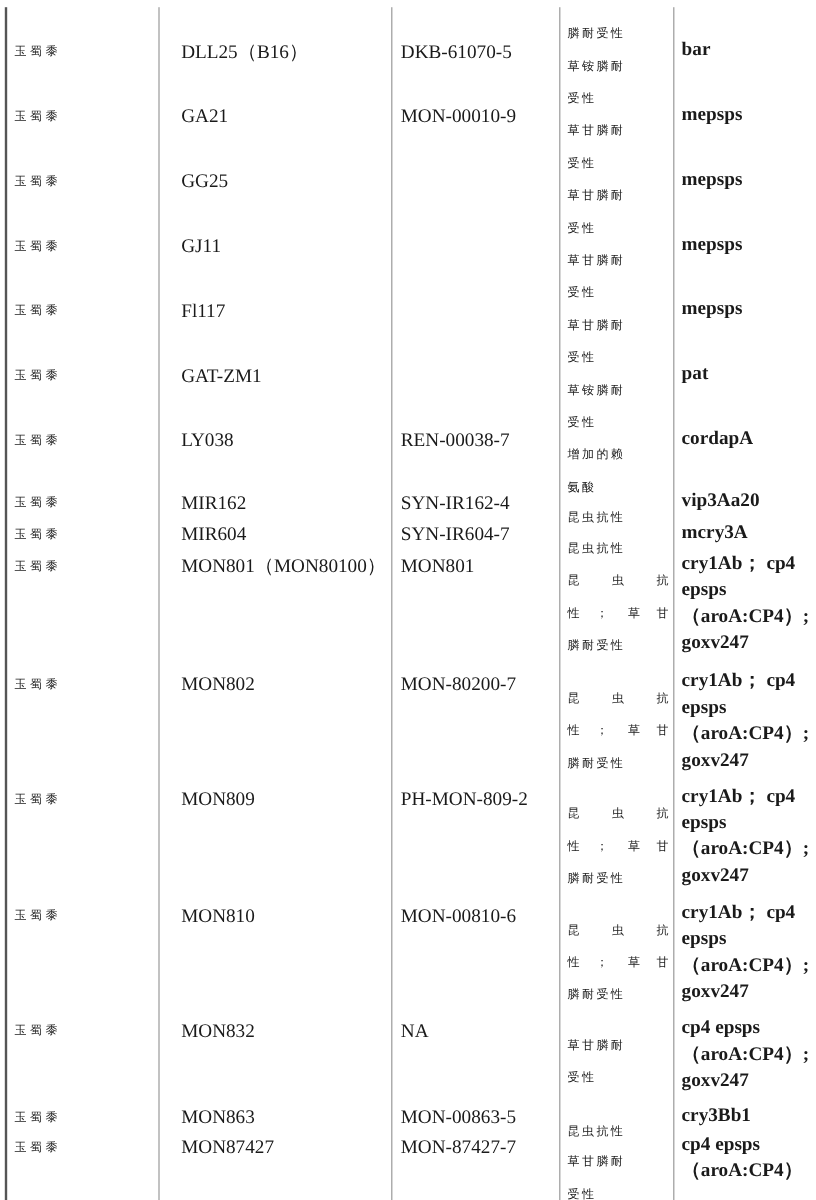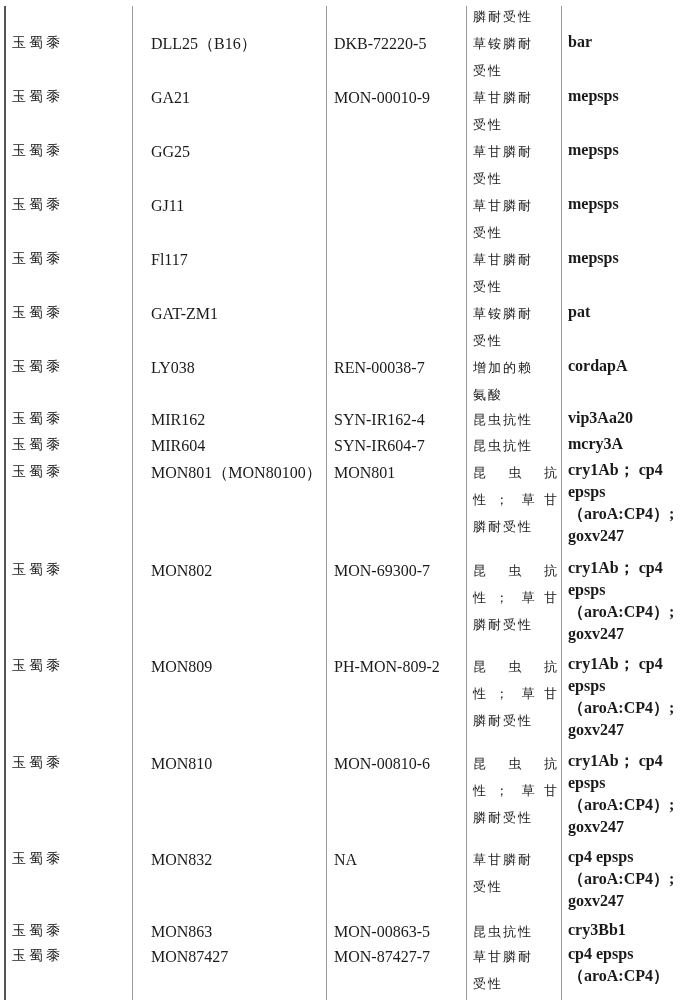--- a/index.html
+++ b/index.html
@@ -9,24 +9,24 @@
     color: #1a1a1a;
   }
   .vline {
     position: absolute; top: 6px; bottom: 0; width: 1px;
     background: #9a9a9a;
   }
   .vline.left { background: #555555; width: 1.5px; }
   .table { position: absolute; left: 0; top: 0; width: 680px; height: 1000px; }
   .row { position: absolute; left: 0; width: 680px; }
   .cell { position: absolute; top: 0; font-size: 16px; line-height: 27px; white-space: nowrap; }
-  .c-crop { left: 12px; letter-spacing: 3px; font-family: Liberation Mono, monospace; font-size: 14px; }
+  .c-crop { left: 12px; letter-spacing: 3px; font-family: Liberation Sans, sans-serif; font-size: 10px; }
   .c-event { left: 151px; }
   .c-id { left: 334px; }
-  .c-trait { left: 473px; width: 84px; font-family: "DejaVu Serif", serif; font-size: 13px; letter-spacing: 2px; }
+  .c-trait { left: 473px; width: 84px; font-family: "DejaVu Serif", serif; font-size: 10px; letter-spacing: 2px; margin-top: 12px; }
   .c-gene { left: 568px; font-weight: bold; }
   .trait-line { display: block; height: 27px; }
   .trait-line.just { text-align: justify; text-align-last: justify; letter-spacing: 0; }
   .gene-line { display: block; height: 24px; line-height: 24px; }
   .gene-line.tight { height: 22px; line-height: 22px; }
 </style>
 </head>
 <body>
 
 <div class="table">
@@ -39,21 +39,21 @@
   <div class="row" style="top:3px;">
     <div class="cell c-trait">
       <span class="trait-line">膦耐受性</span>
     </div>
   </div>
 
   <div id="rows">
       <div class="row" style="top: 30px;">
         <div class="cell c-crop">玉蜀黍</div>
         <div class="cell c-event">DLL25（B16）</div>
-        <div class="cell c-id">DKB-72220-5</div>
+        <div class="cell c-id">DKB-61070-5</div>
         <div class="cell c-trait">
           <span class="trait-line">草铵膦耐</span>
           <span class="trait-line">受性</span>
         </div>
         <div class="cell c-gene">
           <span class="gene-line">bar</span>
         </div>
       </div>
       <div class="row" style="top: 84px;">
         <div class="cell c-crop">玉蜀黍</div>
@@ -161,21 +161,21 @@
         <div class="cell c-gene">
           <span class="gene-line tight">cry1Ab；  cp4</span>
           <span class="gene-line tight">epsps</span>
           <span class="gene-line tight">（aroA:CP4）;</span>
           <span class="gene-line tight">goxv247</span>
         </div>
       </div>
       <div class="row" style="top: 557px;">
         <div class="cell c-crop">玉蜀黍</div>
         <div class="cell c-event">MON802</div>
-        <div class="cell c-id">MON-69300-7</div>
+        <div class="cell c-id">MON-80200-7</div>
         <div class="cell c-trait">
           <span class="trait-line just">昆 虫 抗</span>
           <span class="trait-line just">性； 草甘</span>
           <span class="trait-line">膦耐受性</span>
         </div>
         <div class="cell c-gene">
           <span class="gene-line tight">cry1Ab；  cp4</span>
           <span class="gene-line tight">epsps</span>
           <span class="gene-line tight">（aroA:CP4）;</span>
           <span class="gene-line tight">goxv247</span>

